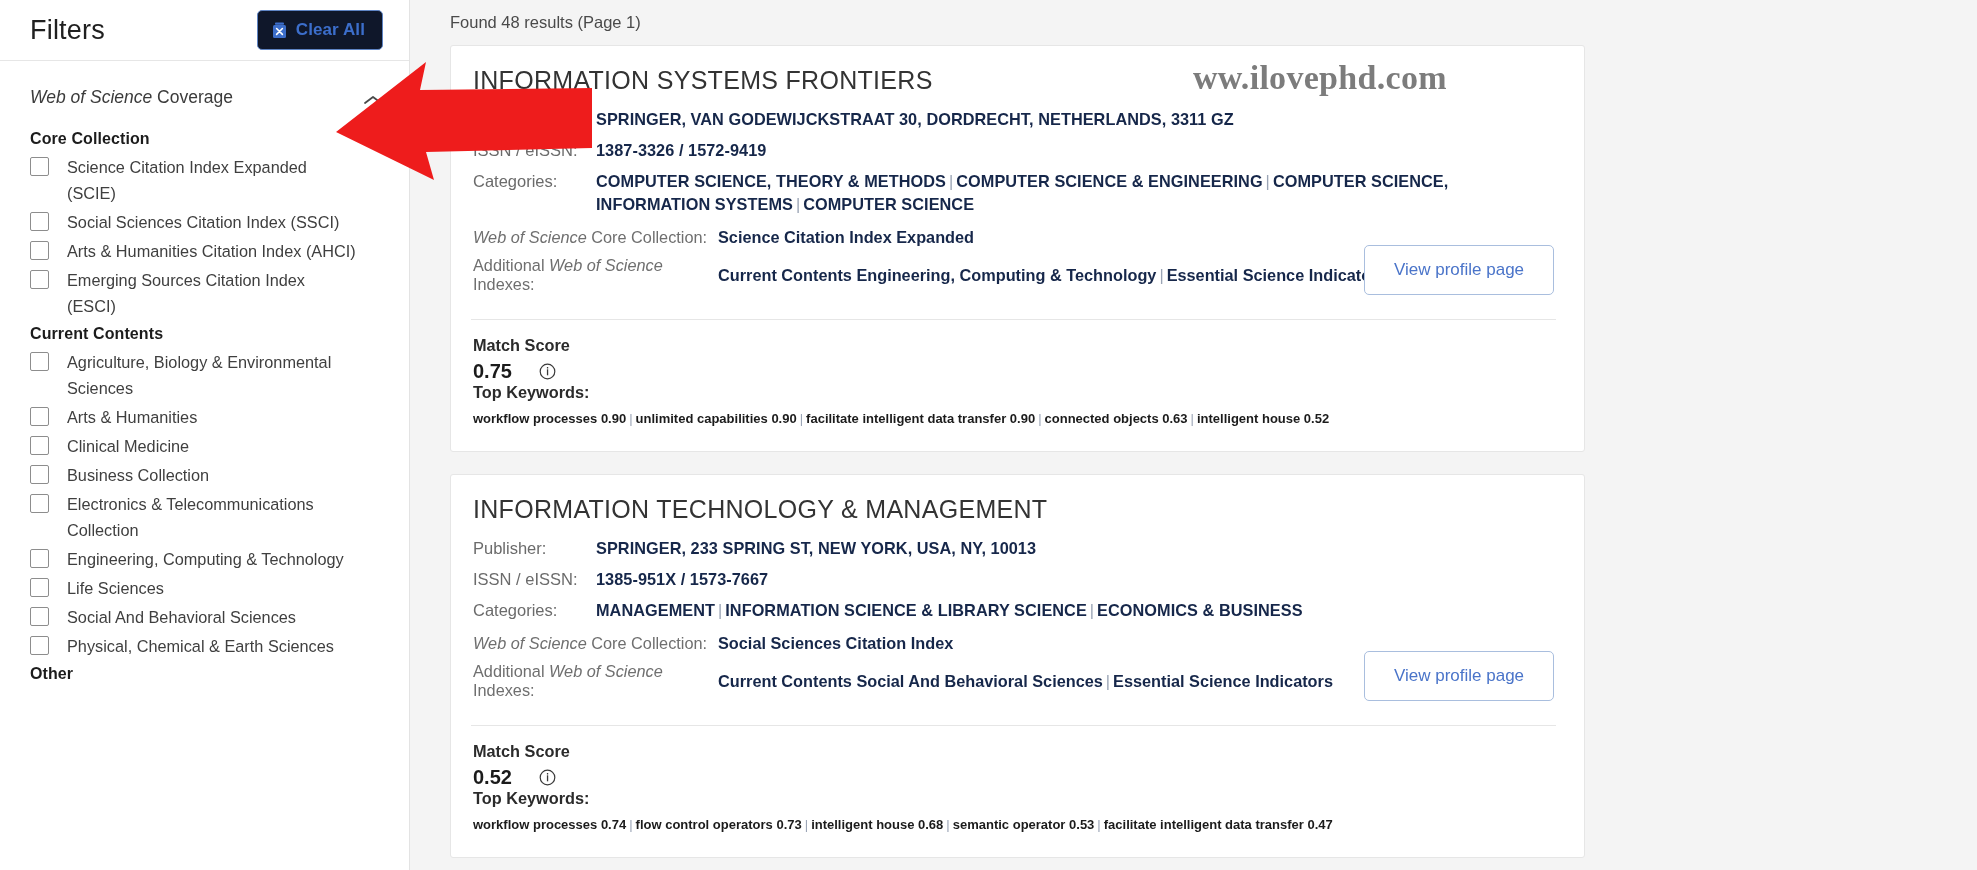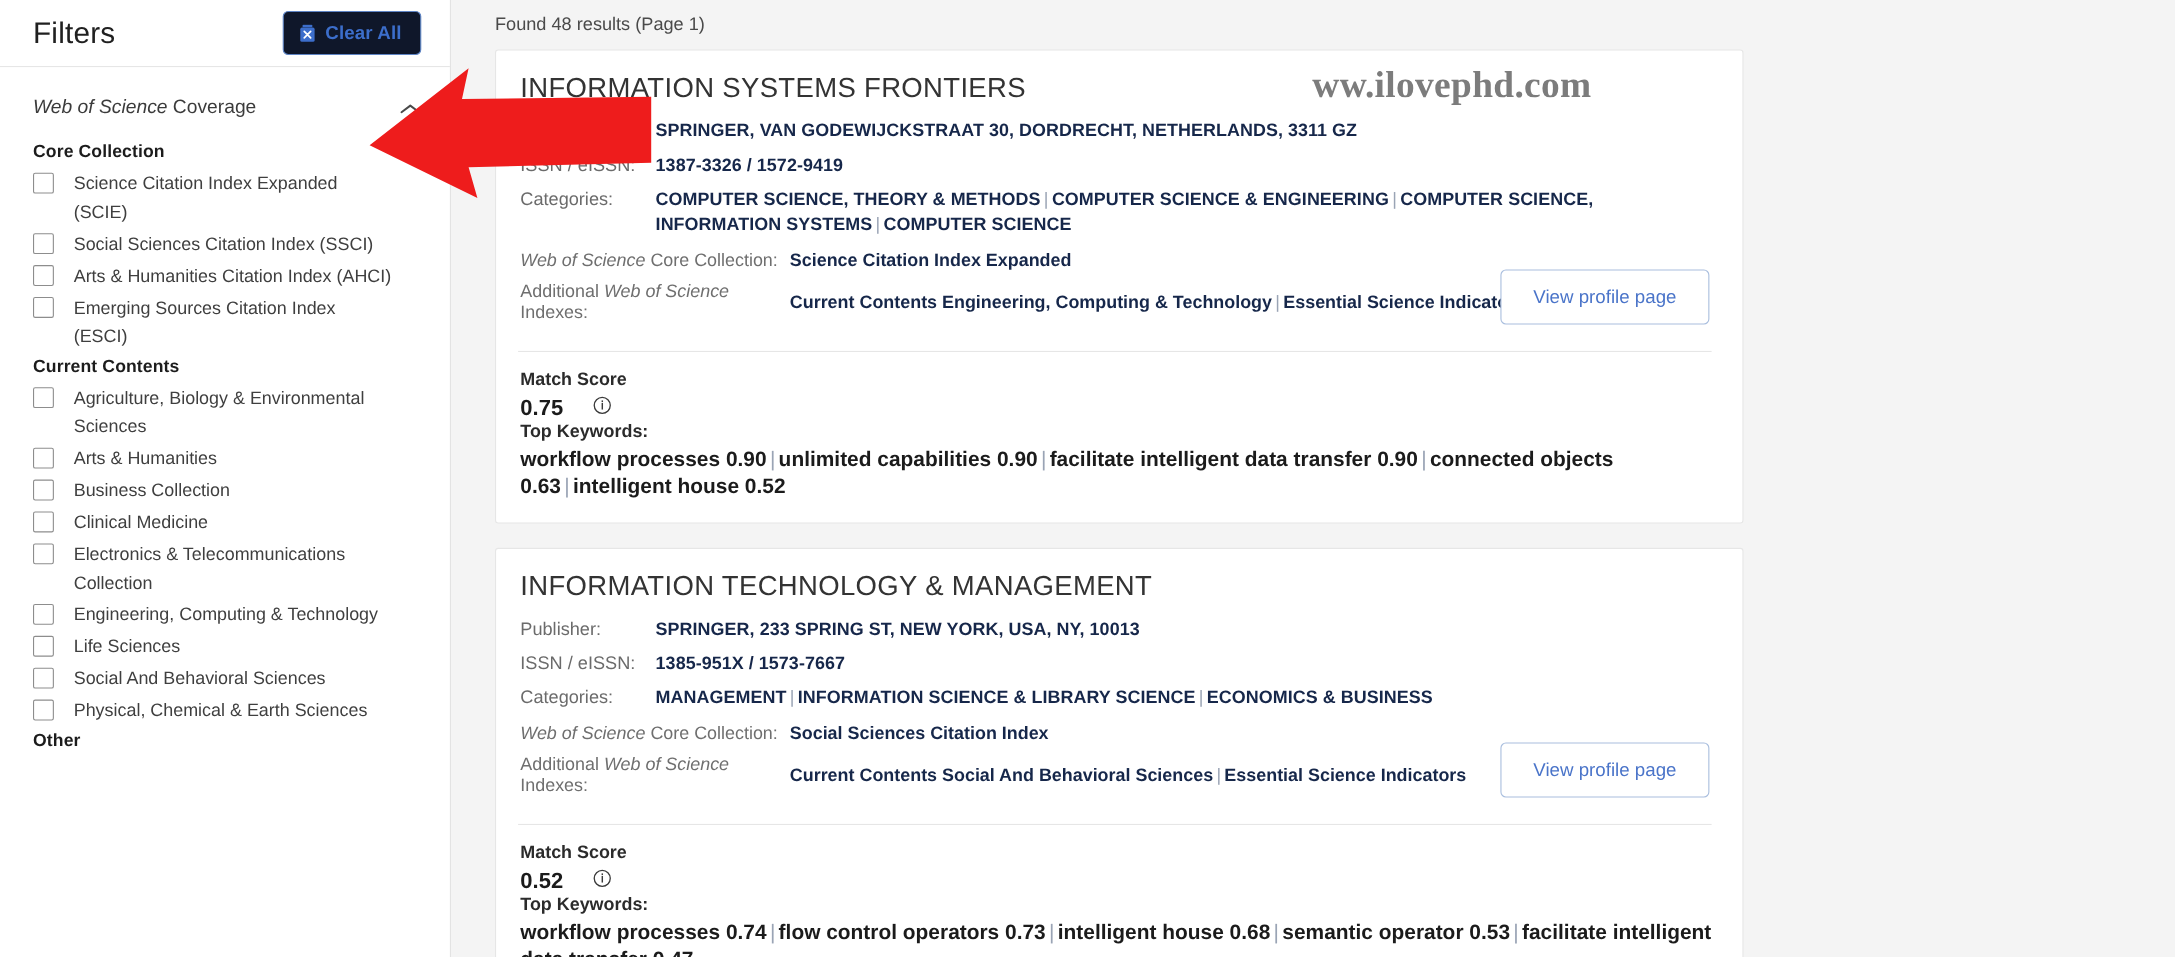--- a/index.html
+++ b/index.html
@@ -203,37 +203,38 @@
   }
   .score-left { width: 128px; min-width: 128px; }
   .score-label {
     font-size: 16.3px;
     color: #2b2b2b;
     font-weight: 700;
     margin-bottom: 5px;
   }
   .score-value-row {
     display: flex;
+    align-items: center;
     gap: 27px;
   }
   .score-value {
     font-size: 20px;
     font-weight: 700;
     color: #1b1b1b;
   }
   .info-icon { width: 17px; height: 17px; display: block; }
   .kw-right { flex: 1; }
   .kw-heading {
     font-size: 16.3px;
     font-weight: 700;
     color: #2b2b2b;
     margin-bottom: 5px;
   }
   .kw-list {
-    font-size: 19px;
+    font-size: 13px;
     font-weight: 700;
     color: #1b1b1b;
     line-height: 24px;
   }
   .kw-sep { color: #9aa4b5; font-weight: 400; padding: 0 3px; }
 
   
   .watermark {
     position: absolute;
     left: 1193px;
@@ -312,25 +313,25 @@
         <label class="cb-item">
           <span class="cb-box"></span>
           <span class="cb-label">Agriculture, Biology &amp; Environmental Sciences</span>
         </label>
         <label class="cb-item">
           <span class="cb-box"></span>
           <span class="cb-label">Arts &amp; Humanities</span>
         </label>
         <label class="cb-item">
           <span class="cb-box"></span>
+          <span class="cb-label">Clinical Medicine</span>
+        </label>
+        <label class="cb-item">
+          <span class="cb-box"></span>
           <span class="cb-label">Business Collection</span>
-        </label>
-        <label class="cb-item">
-          <span class="cb-box"></span>
-          <span class="cb-label">Clinical Medicine</span>
         </label>
         <label class="cb-item">
           <span class="cb-box"></span>
           <span class="cb-label">Electronics &amp; Telecommunications Collection</span>
         </label>
         <label class="cb-item">
           <span class="cb-box"></span>
           <span class="cb-label">Engineering, Computing &amp; Technology</span>
         </label>
         <label class="cb-item">

